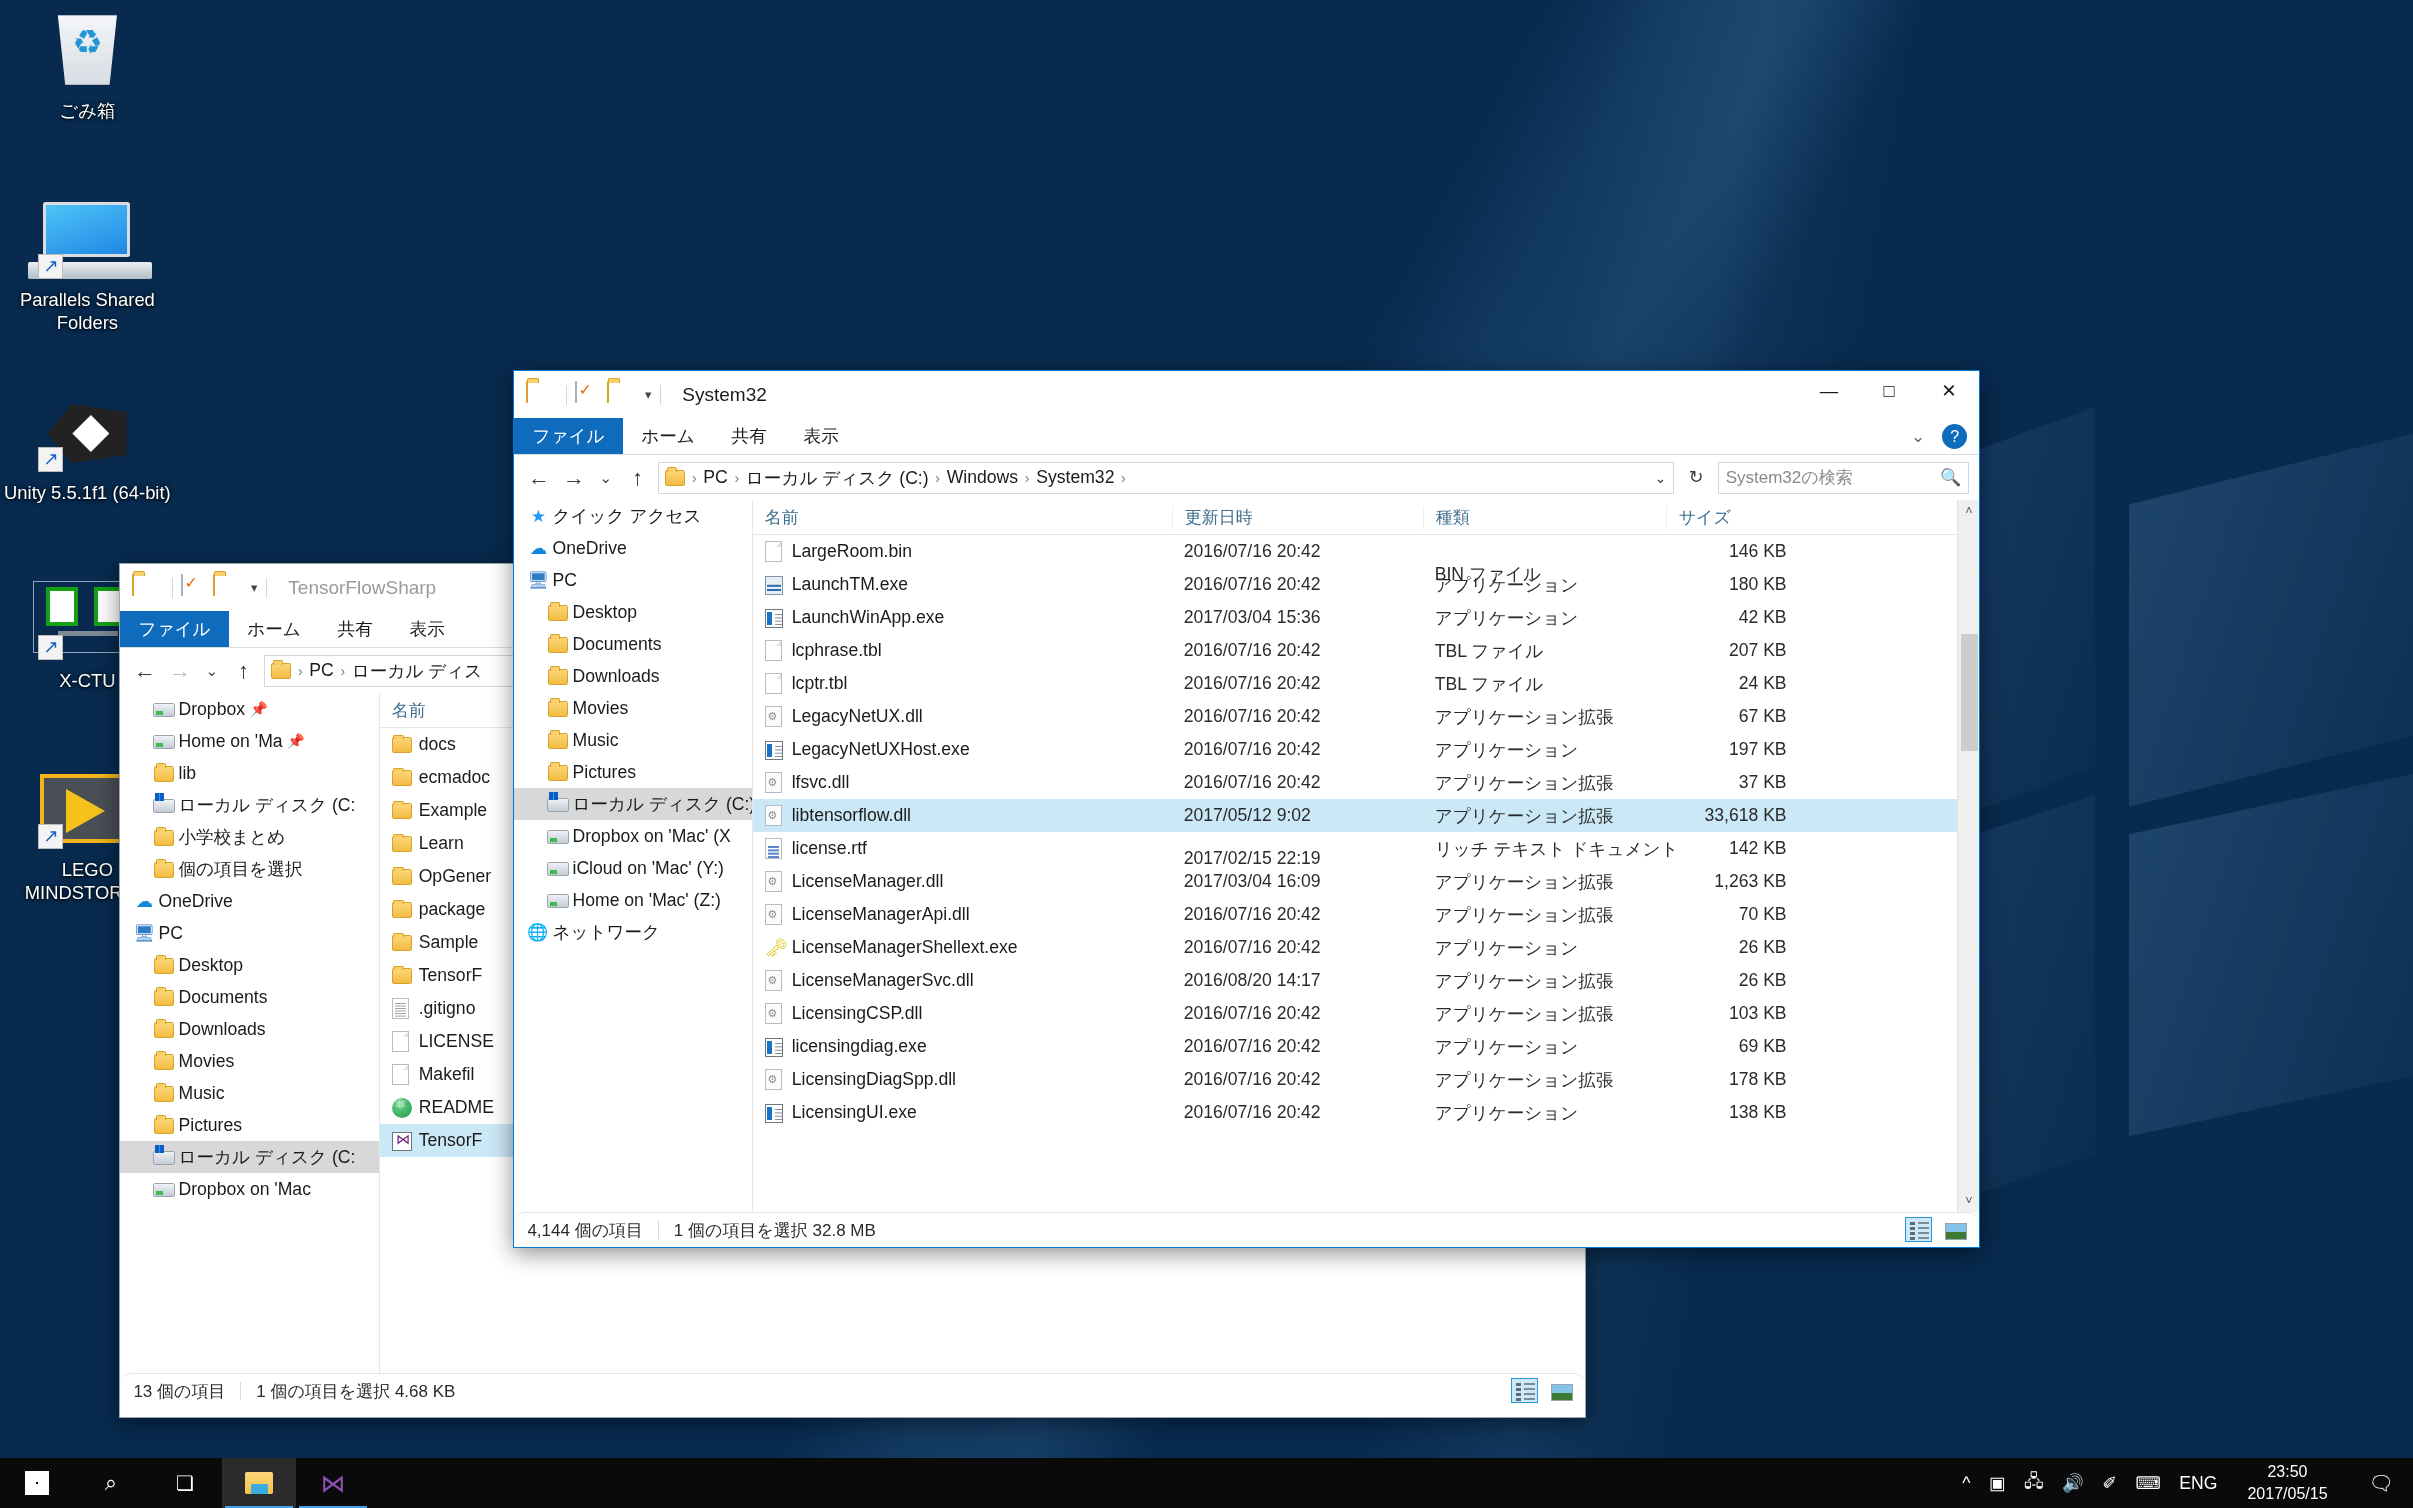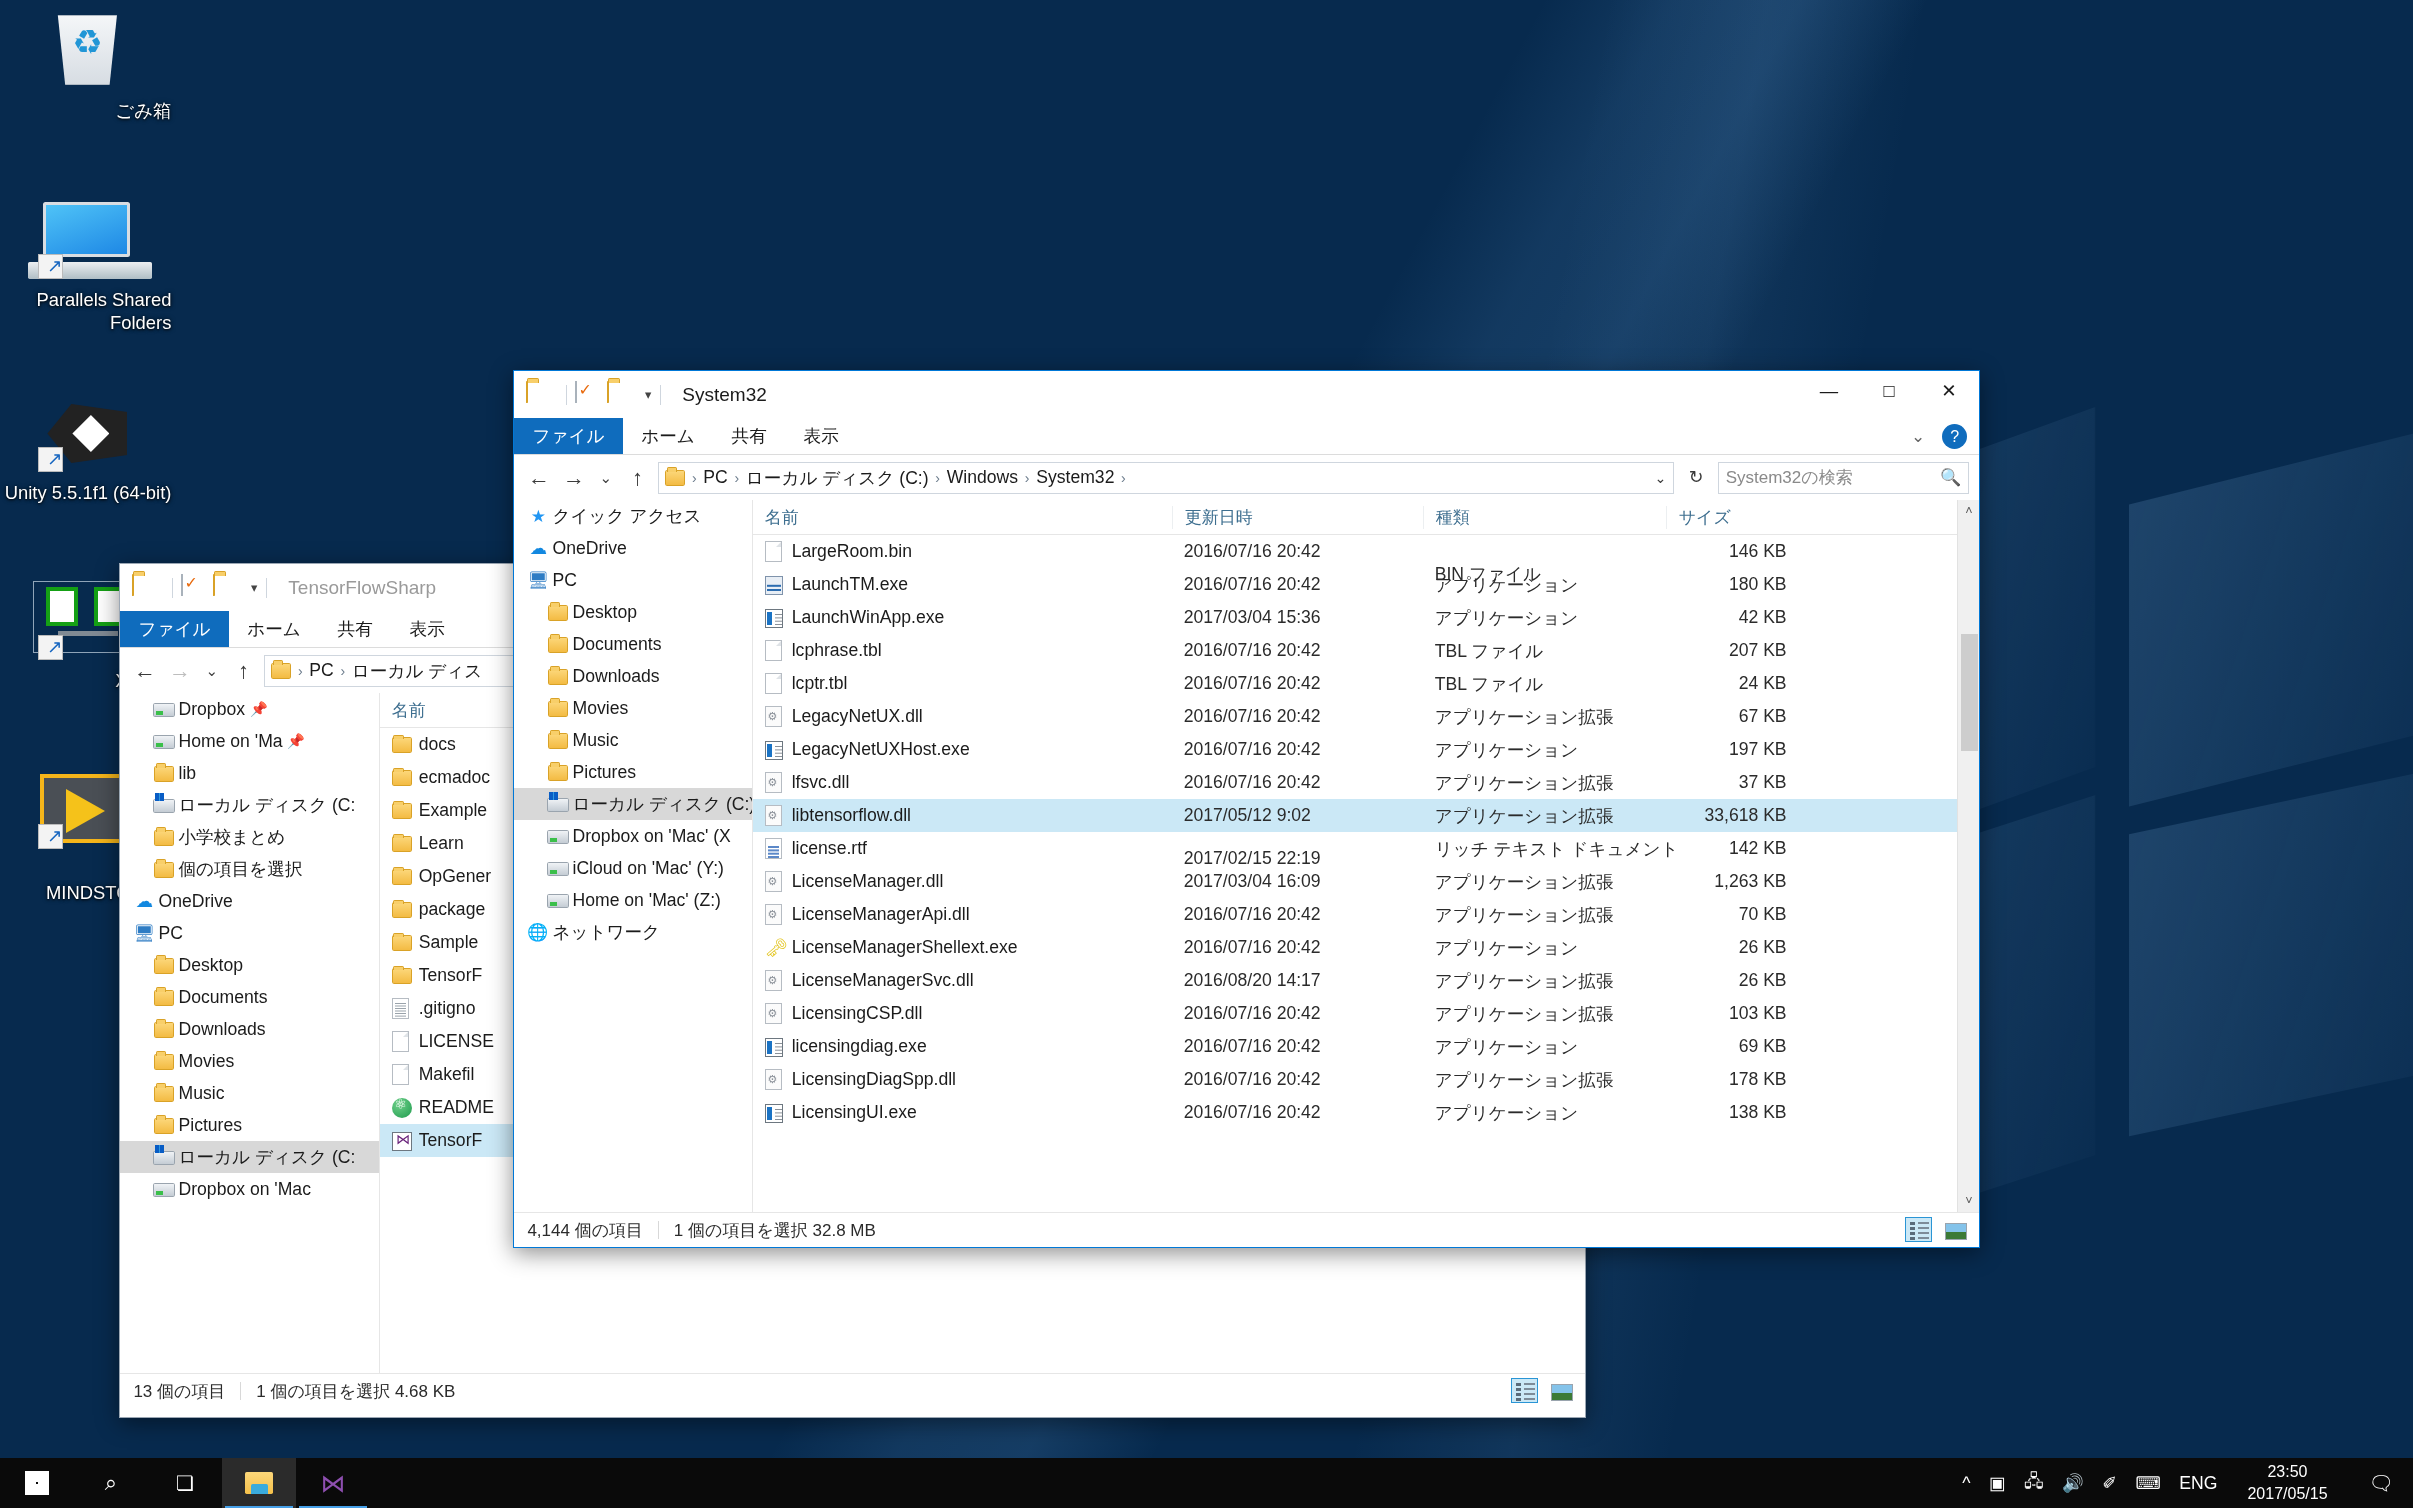--- a/index.html
+++ b/index.html
@@ -39,21 +39,21 @@
   .beam.b2 { left: 2129px; top: 804px;  width: 285px; height: 302px; transform: skewY(-12deg); }
   .beam.b3 { left: 1936px; top: 436px;  width: 159px; height: 360px; transform: skewY(-20deg);
              background: linear-gradient(110deg, rgba(150,205,255,0.10), rgba(150,205,255,0.02)); }
   .beam.b4 { left: 1936px; top: 821px;  width: 159px; height: 360px; transform: skewY(-18deg);
              background: linear-gradient(110deg, rgba(150,205,255,0.10), rgba(150,205,255,0.02)); }
 
   
   .desk-icon {
     position: absolute;
     width: 168px;
-    text-align: right;
+    text-align: center;
     color: #fff;
     font-size: 18.4px;
     line-height: 23.5px;
     text-shadow: 0 0.8px 2.5px rgba(0,0,0,0.9), 0 0 5px rgba(0,0,0,0.7);
     cursor: default;
   }
   .desk-icon .glyph {
     display: block;
     height: 84px;
     margin-bottom: 6.7px;
@@ -338,20 +338,21 @@
     font-size: 12.6px; color: #5a5a5a;
   }
   .sb-arrow.up { top: 0; } .sb-arrow.down { bottom: 0; }
   .sb-thumb { position: absolute; left: 2.5px; width: 17px; background: #cdcdcd; }
 
   .statusbar {
     height: 35px; border-top: 0.8px solid #e6e6e6;
     display: flex; align-items: center; font-size: 17px; color: #2b2b2b;
     padding-left: 13.4px; gap: 0; background: #fff;
     position: relative;
+    border-radius: 11px;
   }
   .sb-sep { width: 0.8px; height: 18.4px; background: #d8d8d8; margin: 0 15px; }
   .viewbtns { position: absolute; right: 11.7px; top: 4.2px; display: flex; gap: 8.4px; }
   .viewbtn { width: 27px; height: 25px; border: 0.8px solid transparent; position: relative; }
   .viewbtn.active { background: #cbe8f6; border: 0.8px solid #2a95d5; }
   .vb-details::before {
     content:""; position:absolute; left:4.2px; top:4.2px; width: 5px; height: 2.5px;
     background:#5a6b7a; box-shadow: 0 5px 0 0 #5a6b7a, 0 10px 0 0 #5a6b7a, 0 15px 0 0 #5a6b7a;
   }
   .vb-details::after {

